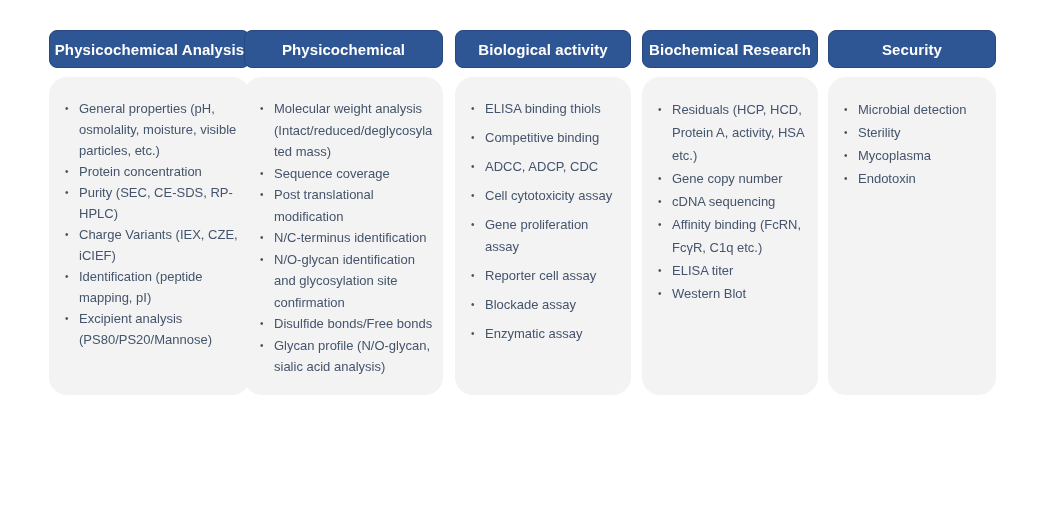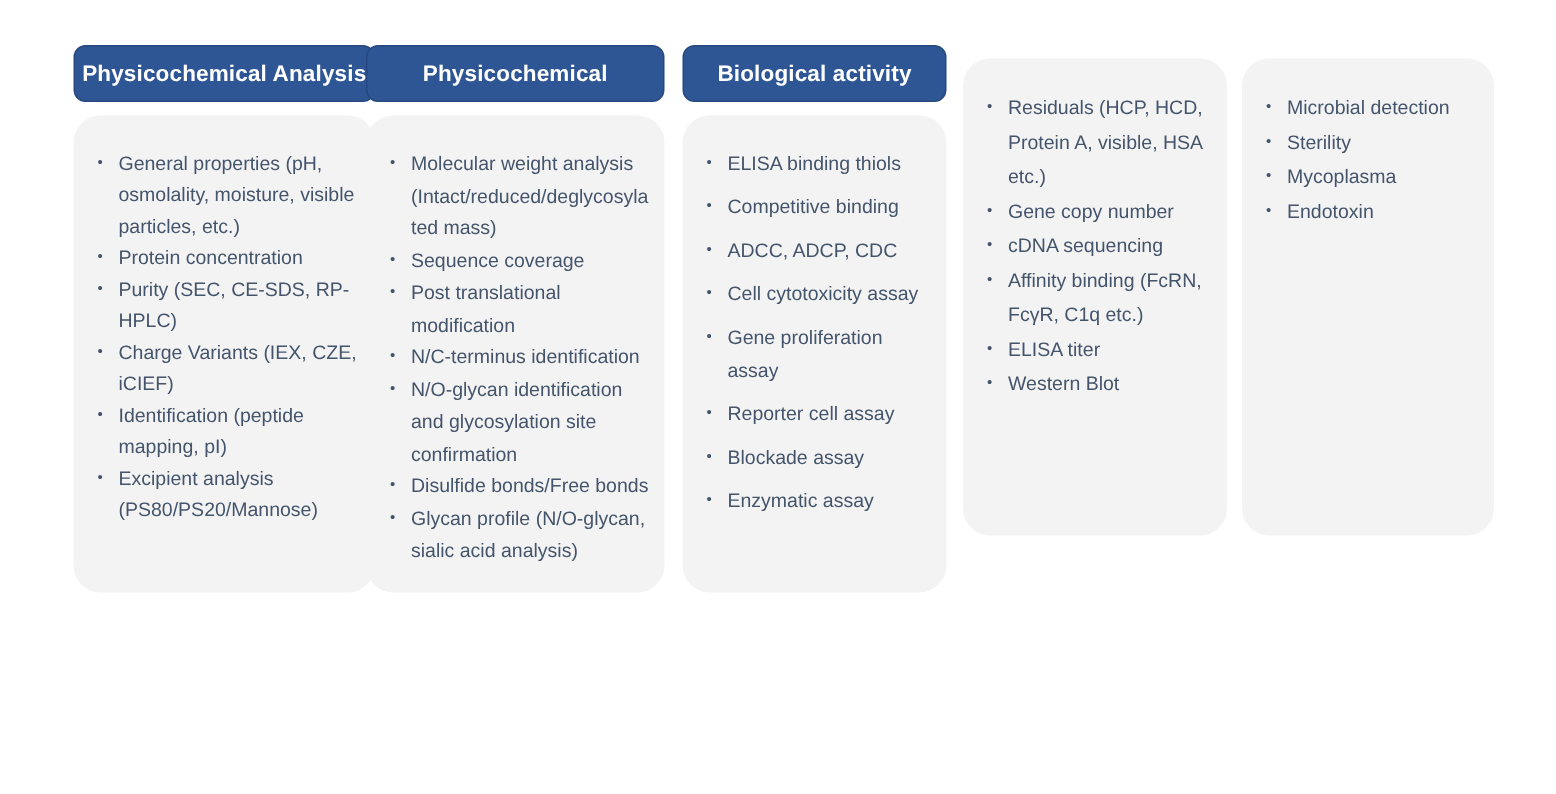--- a/index.html
+++ b/index.html
@@ -171,25 +171,26 @@
           </li>
         <li class="item">
             <span class="dot">•</span>
             <span class="txt">Enzymatic assay</span>
           </li>
       </ul>
     </div>
   </div>
 
   <div class="column col-3">
+    <div class="header">Biochemical Research</div>
     <div class="card">
       <ul class="items c3">
         <li class="item">
             <span class="dot">•</span>
-            <span class="txt">Residuals (HCP, HCD, Protein A, visible, HSA etc.)</span>
+            <span class="txt">Residuals (HCP, HCD, Protein A, activity, HSA etc.)</span>
           </li>
         <li class="item">
             <span class="dot">•</span>
             <span class="txt">Gene copy number</span>
           </li>
         <li class="item">
             <span class="dot">•</span>
             <span class="txt">cDNA sequencing</span>
           </li>
         <li class="item">
@@ -202,20 +203,21 @@
           </li>
         <li class="item">
             <span class="dot">•</span>
             <span class="txt">Western Blot</span>
           </li>
       </ul>
     </div>
   </div>
 
   <div class="column col-4">
+    <div class="header">Security</div>
     <div class="card">
       <ul class="items c4">
         <li class="item">
             <span class="dot">•</span>
             <span class="txt">Microbial detection</span>
           </li>
         <li class="item">
             <span class="dot">•</span>
             <span class="txt">Sterility</span>
           </li>

